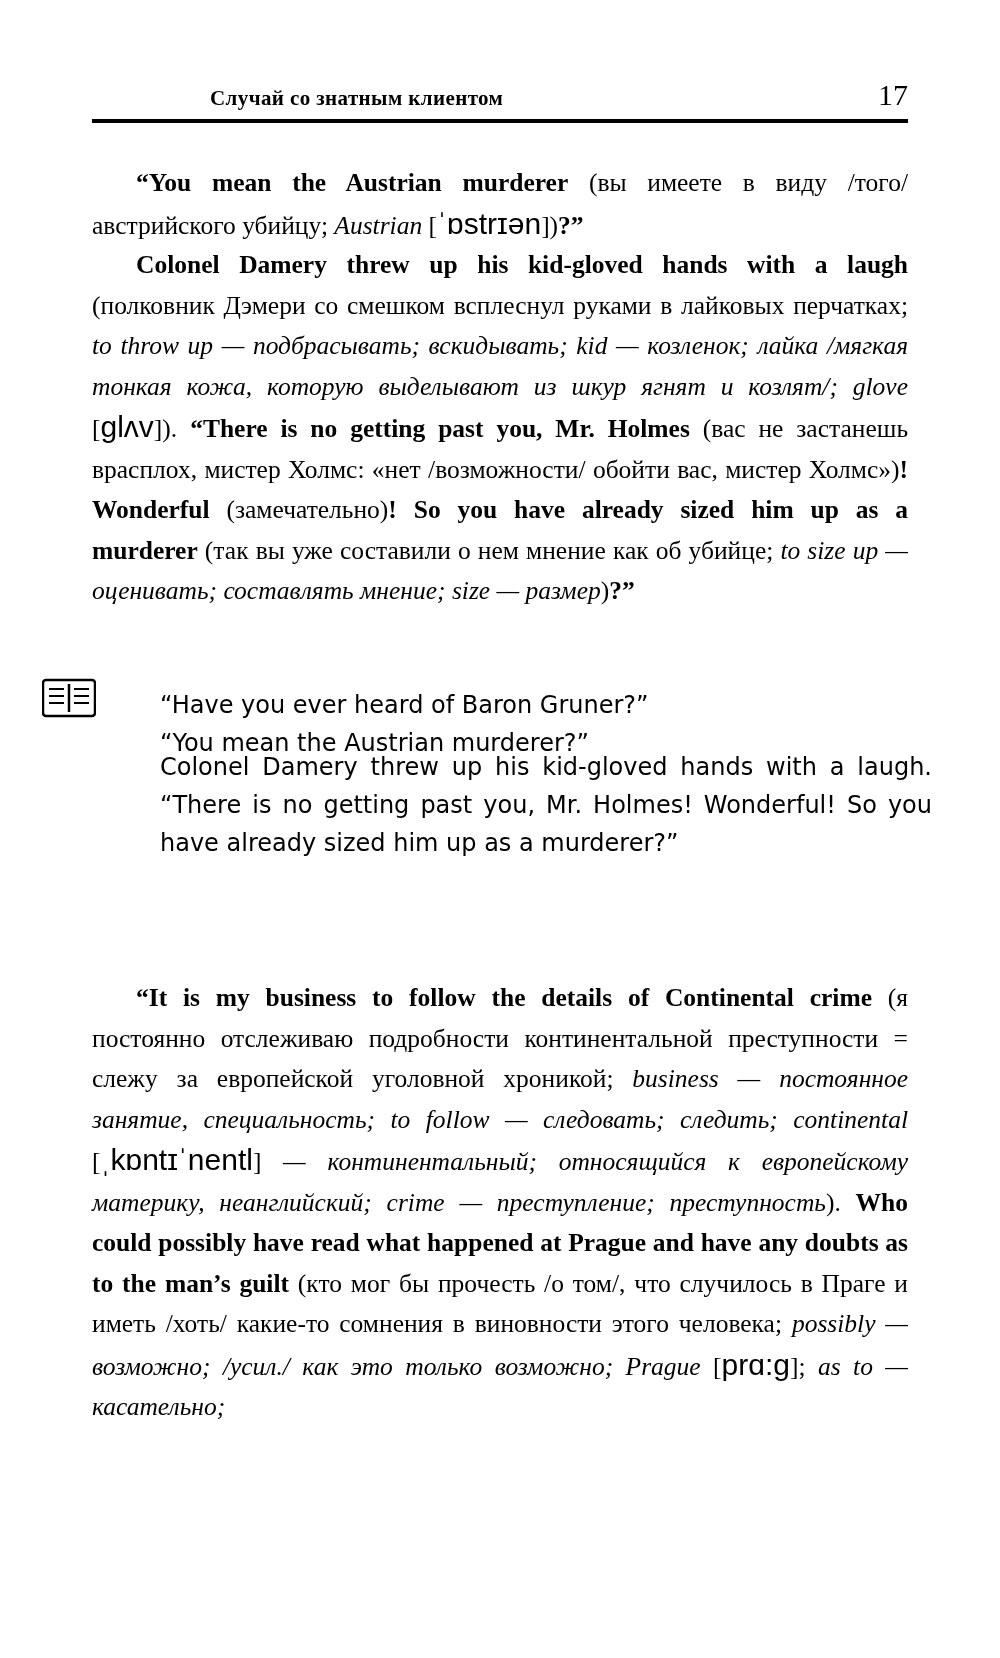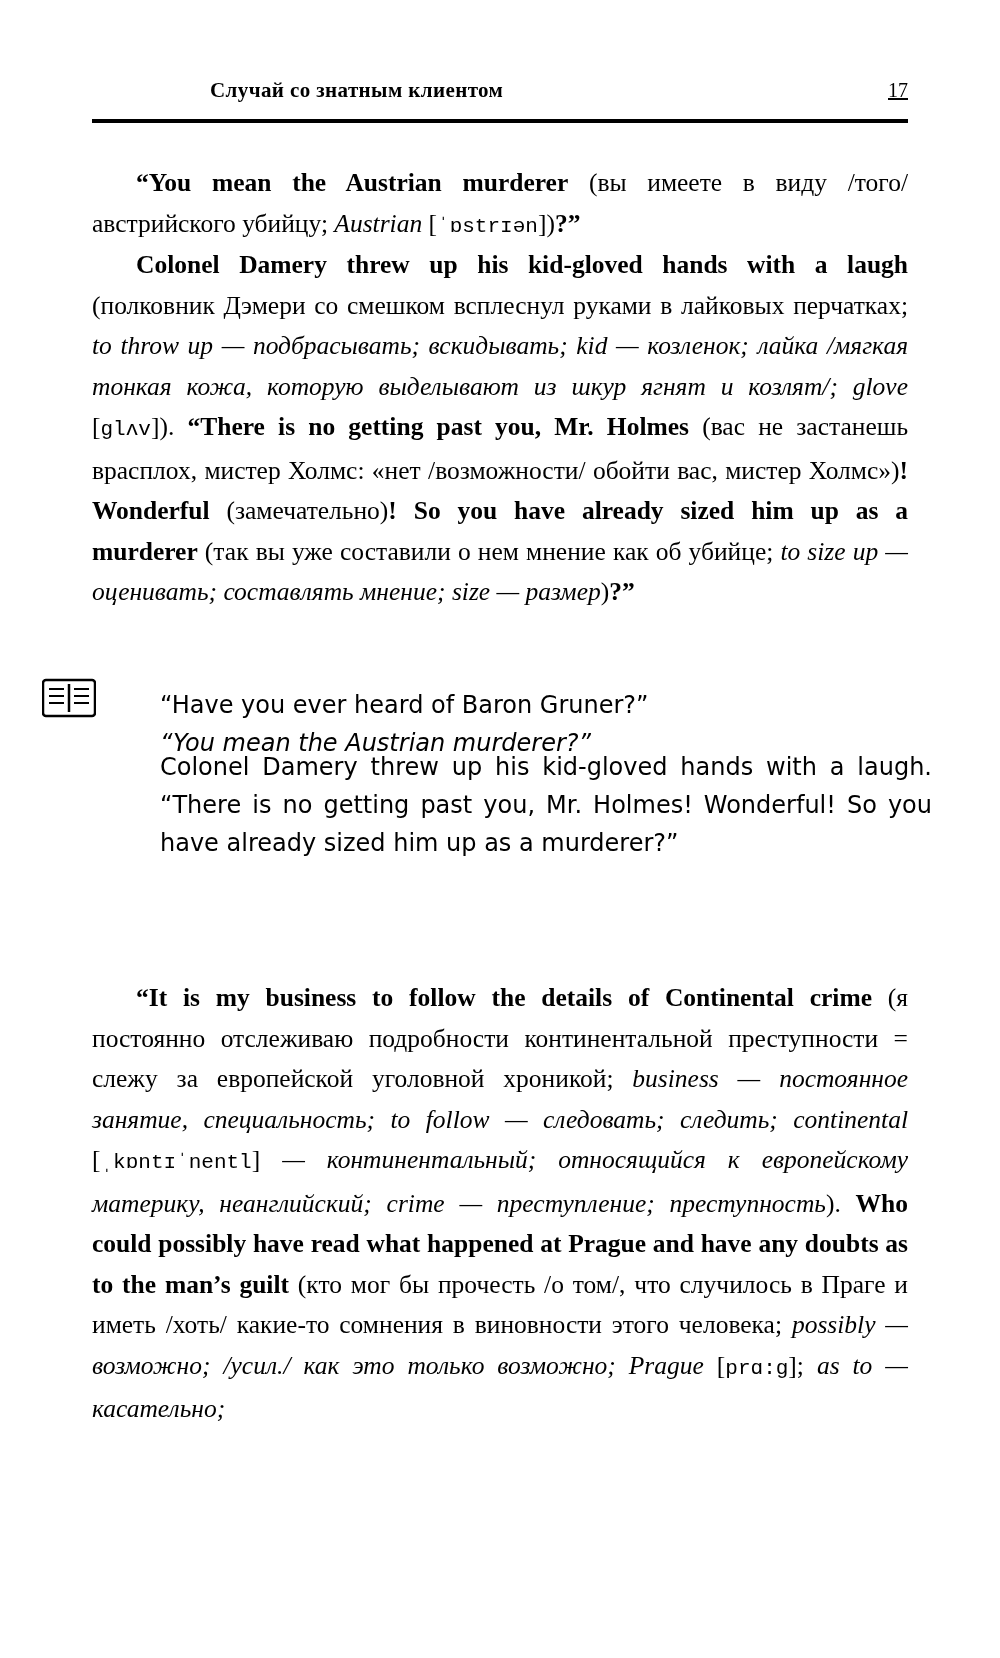--- a/index.html
+++ b/index.html
@@ -35,23 +35,22 @@
   }
   .running-title {
     font-family: "Liberation Serif", serif;
     font-weight: bold;
     font-size: 21px;
     letter-spacing: 0.4px;
     margin-left: 118px;
   }
   .page-number {
     font-family: "Liberation Serif", serif;
-    font-size: 20px;
+    font-size: 30px;
     font-weight: normal;
-    text-decoration: underline;
   }
   .header-rule {
     position: absolute;
     left: 92px;
     top: 119px;
     width: 816px;
     height: 4px;
     background: #000;
   }
 
@@ -66,21 +65,21 @@
 
   .para-ru {
     font-family: "Liberation Serif", serif;
     font-size: 25.5px;
     line-height: 40.5px;
     text-indent: 44px;
   }
 
   b { font-weight: bold; }
   i { font-style: italic; }
-  .ipa { font-family: Liberation Mono, monospace; font-size: 21px; font-style: normal; }
+  .ipa { font-family: Liberation Sans, sans-serif; font-size: 30px; font-style: normal; }
 
   
   .para-en {
     position: absolute;
     left: 136px;
     width: 772px;
     font-family: "DejaVu Sans", sans-serif;
     font-size: 24px;
     line-height: 38px;
     text-align: justify;
@@ -119,18 +118,18 @@
       <line x1="7" y1="13" x2="22" y2="13" stroke="#000" stroke-width="2"></line>
       <line x1="7" y1="20" x2="22" y2="20" stroke="#000" stroke-width="2"></line>
       <line x1="7" y1="27" x2="22" y2="27" stroke="#000" stroke-width="2"></line>
       <line x1="32" y1="13" x2="47" y2="13" stroke="#000" stroke-width="2"></line>
       <line x1="32" y1="20" x2="47" y2="20" stroke="#000" stroke-width="2"></line>
       <line x1="32" y1="27" x2="47" y2="27" stroke="#000" stroke-width="2"></line>
     </svg>
   </div>
 
   <div class="para-en" style="top: 686px;">“Have you ever heard of Baron Gruner?”</div>
-  <div class="para-en" style="top: 724px; font-style: italic;">“You mean the Austrian murderer?”</div>
+  <div class="para-en" style="top: 724px;">“You mean the Austrian murderer?”</div>
   <div class="para-en" style="top: 748px; text-indent: 0;">Colonel Damery threw up his kid-gloved hands with a laugh. “There is no getting past you, Mr. Holmes! Wonderful! So you have already sized him up as a murderer?”</div>
 
   <div class="block para-ru" style="top: 978px;"><b>“It is my business to follow the details of Continental crime</b> (я постоянно отслеживаю подробности континентальной преступности = слежу за европейской уголовной хроникой; <i>business — постоянное занятие, специальность; to follow — следовать; следить; continental</i> [<span class="ipa">ˌkɒntɪˈnentl</span>] <i>— континентальный; относящийся к европейскому материку, неанглийский; crime — преступление; преступность</i>). <b>Who could possibly have read what happened at Prague and have any doubts as to the man’s guilt</b> (кто мог бы прочесть /о том/, что случилось в Праге и иметь /хоть/ какие-то сомнения в виновности этого человека; <i>possibly — возможно; /усил./ как это только возможно; Prague</i> [<span class="ipa">prɑ:ɡ</span>]; <i>as to — касательно;</i></div>
 
 </div>
 
 </body></html>

